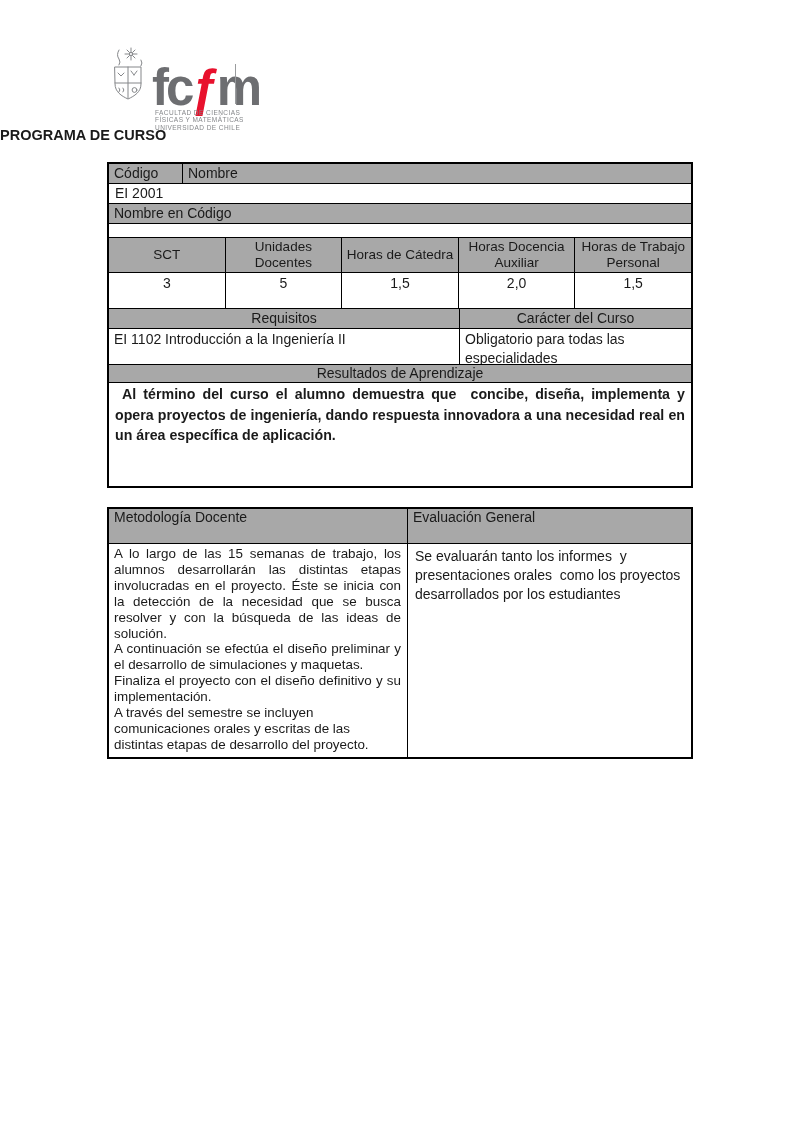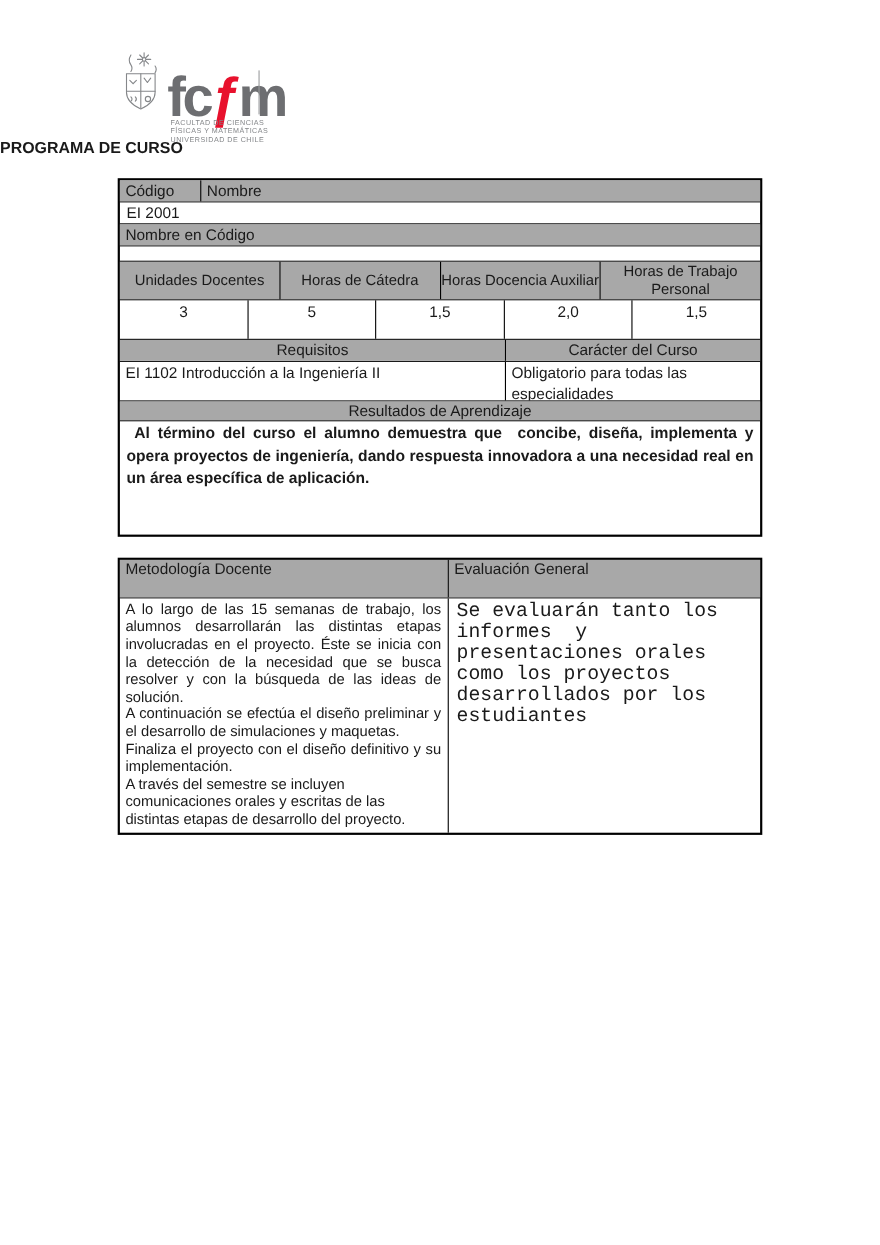--- a/index.html
+++ b/index.html
@@ -60,21 +60,21 @@
   .num-center { text-align:center; font-size:14px; line-height:17px; padding-top:2px; }
   .body-cell { font-size:14px; line-height:19px; padding:1px 6px 0 5px; }
   .resultados-text {
     font-weight:bold; font-size:14.2px; line-height:20.5px;
     text-align:justify; padding:1px 6px 0 6px; white-space:pre-wrap;
   }
 
   .meth-body { font-size:13.4px; line-height:15.9px; padding:2px 6px 0 5px; }
   .meth-body p { margin:0; text-align:justify; }
   .meth-body p.no-justify { text-align:left; }
-  .eval-body { font-size:18px; line-height:19px; padding:3px 8px 0 7px; white-space:pre-wrap;font-family:Liberation Mono, monospace; }
+  .eval-body { font-size:14px; line-height:19px; padding:3px 8px 0 7px; white-space:pre-wrap; }
 </style>
 </head>
 <body>
 
 <div id="page">
 
   <div class="logo">
     <div class="logo-row">
       <svg class="crest" width="34" height="60" viewBox="0 0 34 60" fill="none" stroke="#85878a" stroke-width="1" stroke-linecap="round">
 
@@ -116,20 +116,21 @@
 
     <div class="t-row h19">
       <div class="t-cell gray grow lbl">Nombre en Código</div>
     </div>
 
     <div class="t-row h13">
       <div class="t-cell grow val-left"></div>
     </div>
 
     <div class="t-row h34">
+      <div class="t-cell gray eq hdr-center">SCT</div>
       <div class="t-cell gray eq hdr-center">Unidades Docentes</div>
       <div class="t-cell gray eq hdr-center">Horas de Cátedra</div>
       <div class="t-cell gray eq hdr-center">Horas Docencia Auxiliar</div>
       <div class="t-cell gray eq hdr-center">Horas de Trabajo Personal</div>
     </div>
 
     <div class="t-row h35">
       <div class="t-cell eq num-center">3</div>
       <div class="t-cell eq num-center">5</div>
       <div class="t-cell eq num-center">1,5</div>

